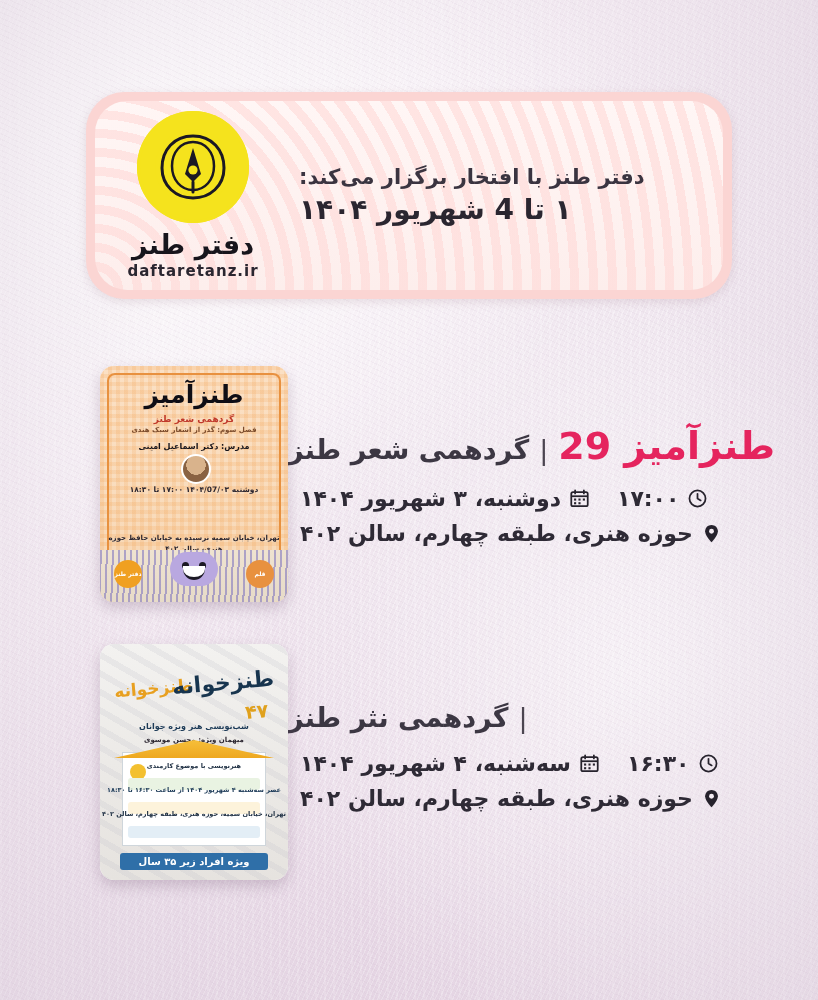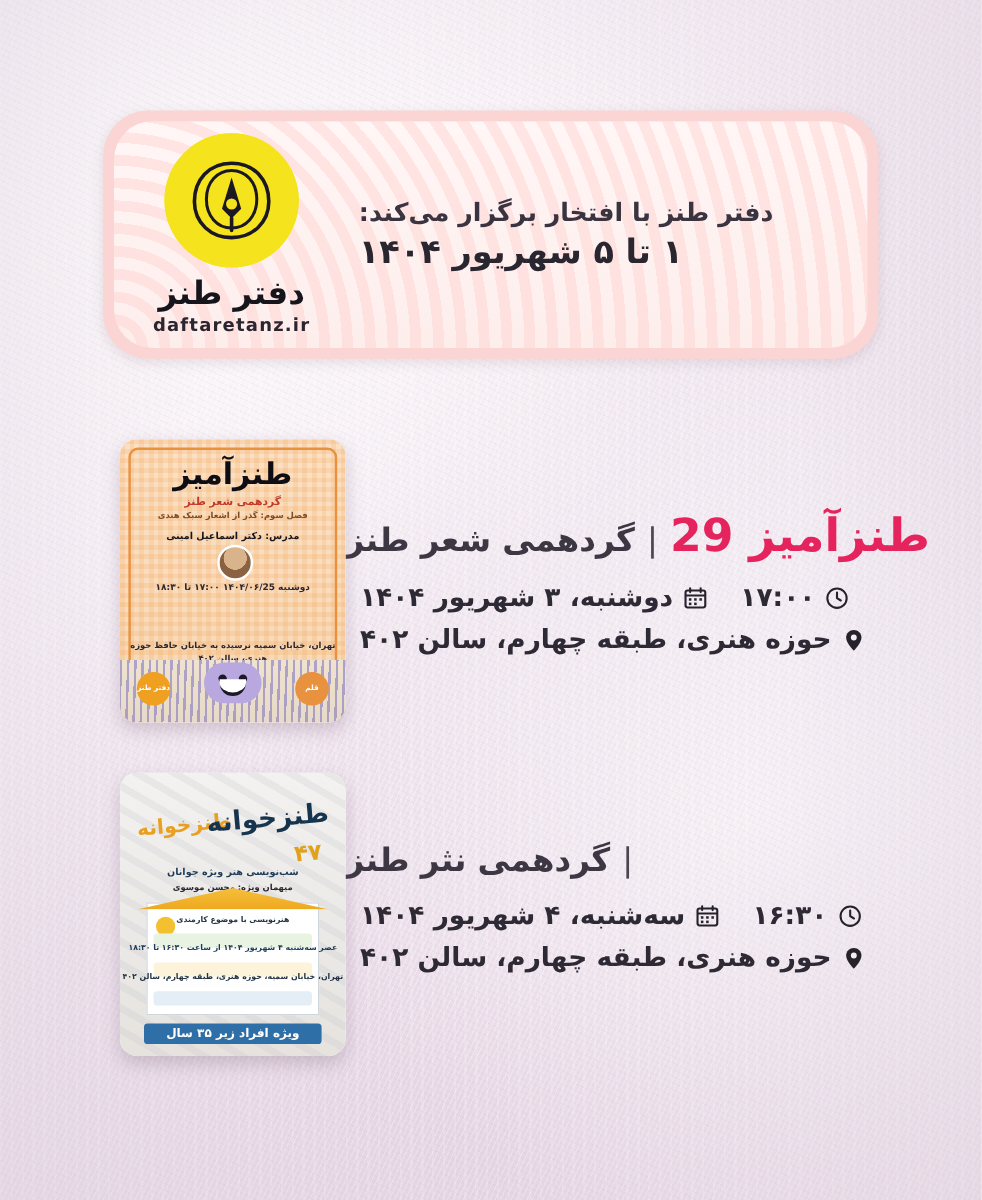--- a/index.html
+++ b/index.html
@@ -361,21 +361,21 @@
 
 <div class="poster">
   <div class="texture"></div>
   <div class="vignette"></div>
 
   <div class="header-card">
     <div class="header-inner">
 
       <div class="header-text">
         <div class="kicker">دفتر طنز با افتخار برگزار می‌کند:</div>
-        <div class="dateline">۱ تا ۵ شهریور ۱۴۰۴</div>
+        <div class="dateline">۱ تا 4 شهریور ۱۴۰۴</div>
       </div>
 
       <div class="logo-wrap">
         <div class="logo-mark">
           <svg width="78" height="78" viewBox="0 0 78 78" aria-hidden="true">
             <circle cx="39" cy="39" r="38" fill="#f5e31d"></circle>
             <path d="M39 8 C20 8 8 22 8 40 C8 58 22 70 39 70 C56 70 70 58 70 40 C70 22 58 8 39 8 Z" fill="none" stroke="#1b1824" stroke-width="3"></path>
             <path d="M39 14 C27 14 18 24 18 38 C18 52 27 62 39 62 C51 62 60 52 60 38 C60 24 51 14 39 14 Z" fill="none" stroke="#1b1824" stroke-width="2.5"></path>
             <path d="M39 20 L31 46 L39 54 L47 46 Z" fill="#1b1824"></path>
             <circle cx="39" cy="42" r="4.6" fill="#f5e31d"></circle>
@@ -439,21 +439,21 @@
     </div>
 
     <div class="event-image">
       <div class="p1-bg"></div>
       <div class="p1-frame"></div>
       <div class="p1-title">طنزآمیز</div>
       <div class="p1-sub">گردهمی شعر طنز</div>
       <div class="p1-sub2">فصل سوم: گذر از اشعار سبک هندی</div>
       <div class="p1-host">مدرس: دکتر اسماعیل امینی</div>
       <div class="p1-avatar"></div>
-      <div class="p1-lines">دوشنبه ۱۴۰۴/۰۶/25
+      <div class="p1-lines">دوشنبه ۱۴۰۴/07/۰۳
 ۱۷:۰۰ تا ۱۸:۳۰</div>
       <div class="p1-venue">تهران، خیابان سمیه
 نرسیده به خیابان حافظ
 حوزه هنری، سالن ۴۰۲</div>
       <div class="p1-grass"></div>
       <div class="p1-blob"></div>
       <div class="p1-smile"></div>
       <div class="p1-badge left">دفتر طنز</div>
       <div class="p1-badge right">قلم</div>
     </div>

